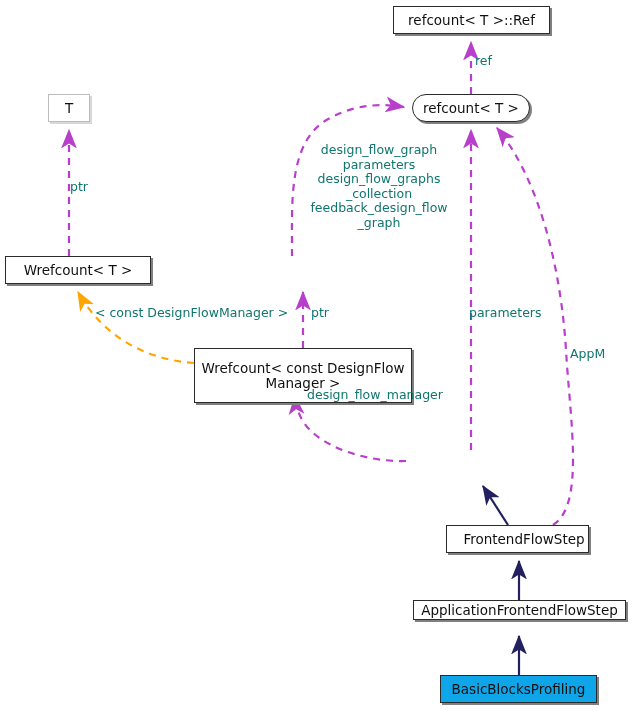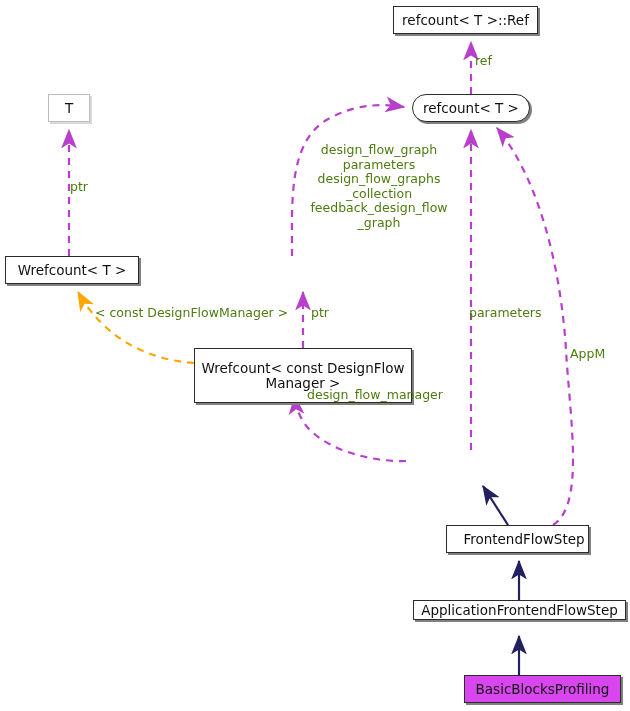--- a/index.html
+++ b/index.html
@@ -17,26 +17,26 @@
     border:1px solid #2b2b2b;
     color:#101010;
     font-size:13.5px;
     line-height:15px;
     white-space:pre-line;
     letter-spacing:0px;
     z-index:3;
   }
   .node.shadow{box-shadow:2px 2px 0 0 #808080;}
   .node.faint{border:1px solid #bdbdbd;box-shadow:2px 2px 0 0 #d8d8d8;}
-  .node.highlight{background:#d946ef;margin-left:24px;}
+  .node.highlight{background:#0ea5e9;}
   .elabel{
     position:absolute;
     font-size:12.5px;
     line-height:14.5px;
-    color:#4d7c0f;
+    color:#0f766e;
     white-space:pre-line;
     text-align:center;
     z-index:4;
   }
   .elabel.left{text-align:left;}
 </style>
 </head>
 <body>
 
 <div id="canvas">
@@ -70,27 +70,27 @@
 
     <path d="M406,461 C370,462 330,450 310,430 C300,420 296,408 295,396" fill="none" stroke="#b83fcc" stroke-width="2.2" stroke-dasharray="7,6" marker-end="url(#arrowPurple)"></path>
 
     <path d="M508,525 L483,486" fill="none" stroke="#22205e" stroke-width="2.2" marker-end="url(#arrowNavy)"></path>
 
     <path d="M519,600 L519,561" fill="none" stroke="#22205e" stroke-width="2.2" marker-end="url(#arrowNavy)"></path>
 
     <path d="M519,675 L519,636" fill="none" stroke="#22205e" stroke-width="2.2" marker-end="url(#arrowNavy)"></path>
   </svg>
 
-  <div class="node shadow" style="left:393px;top:6px;width:145px;height:28px;">refcount&lt; T &gt;::Ref</div>
+  <div class="node shadow" style="left:393px;top:6px;width:157px;height:28px;">refcount&lt; T &gt;::Ref</div>
 
   <div class="node faint" style="left:48px;top:94px;width:42px;height:28px;">T</div>
 
   <div class="node shadow" style="left:412px;top:94px;width:118px;height:28px;border-radius:14px;">refcount&lt; T &gt;</div>
 
-  <div class="node shadow" style="left:5px;top:256px;width:134px;height:28px;">Wrefcount&lt; T &gt;</div>
+  <div class="node shadow" style="left:5px;top:256px;width:146px;height:28px;">Wrefcount&lt; T &gt;</div>
 
 
   <div class="node shadow" style="left:194px;top:348px;width:218px;height:55px;">Wrefcount&lt; const DesignFlow
 Manager &gt;</div>
 
 
   <div class="node shadow" style="left:446px;top:525px;width:143px;height:28px;padding-left:13px;">FrontendFlowStep</div>
 
   <div class="node shadow" style="left:413px;top:600px;width:213px;height:20px;">ApplicationFrontendFlowStep</div>
 

